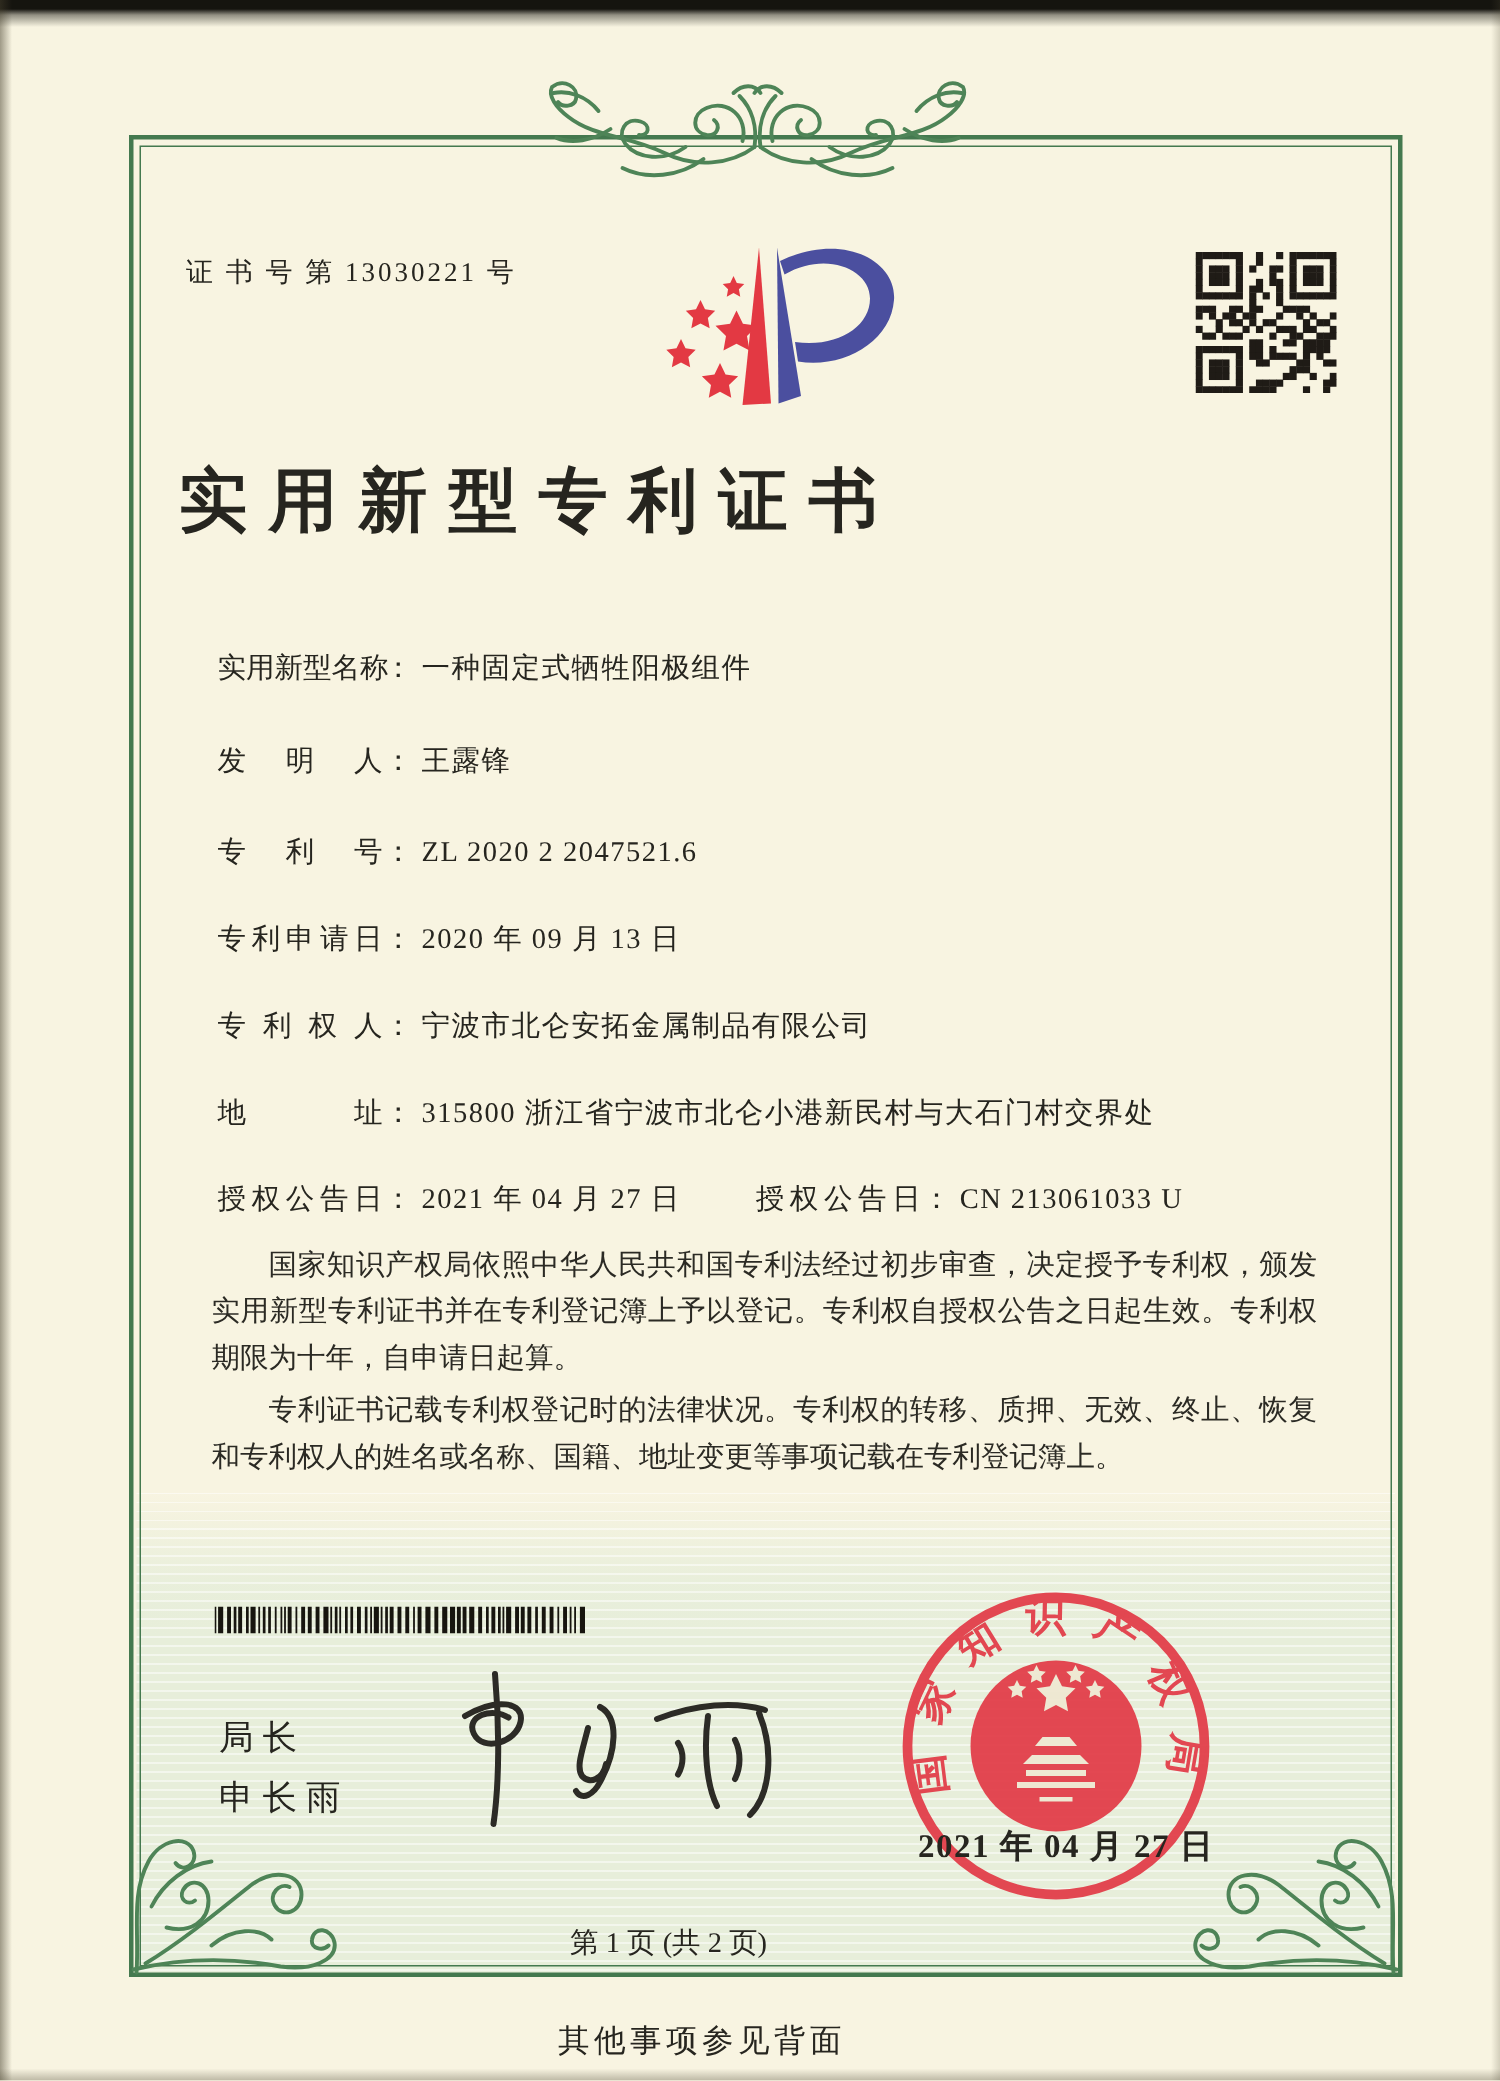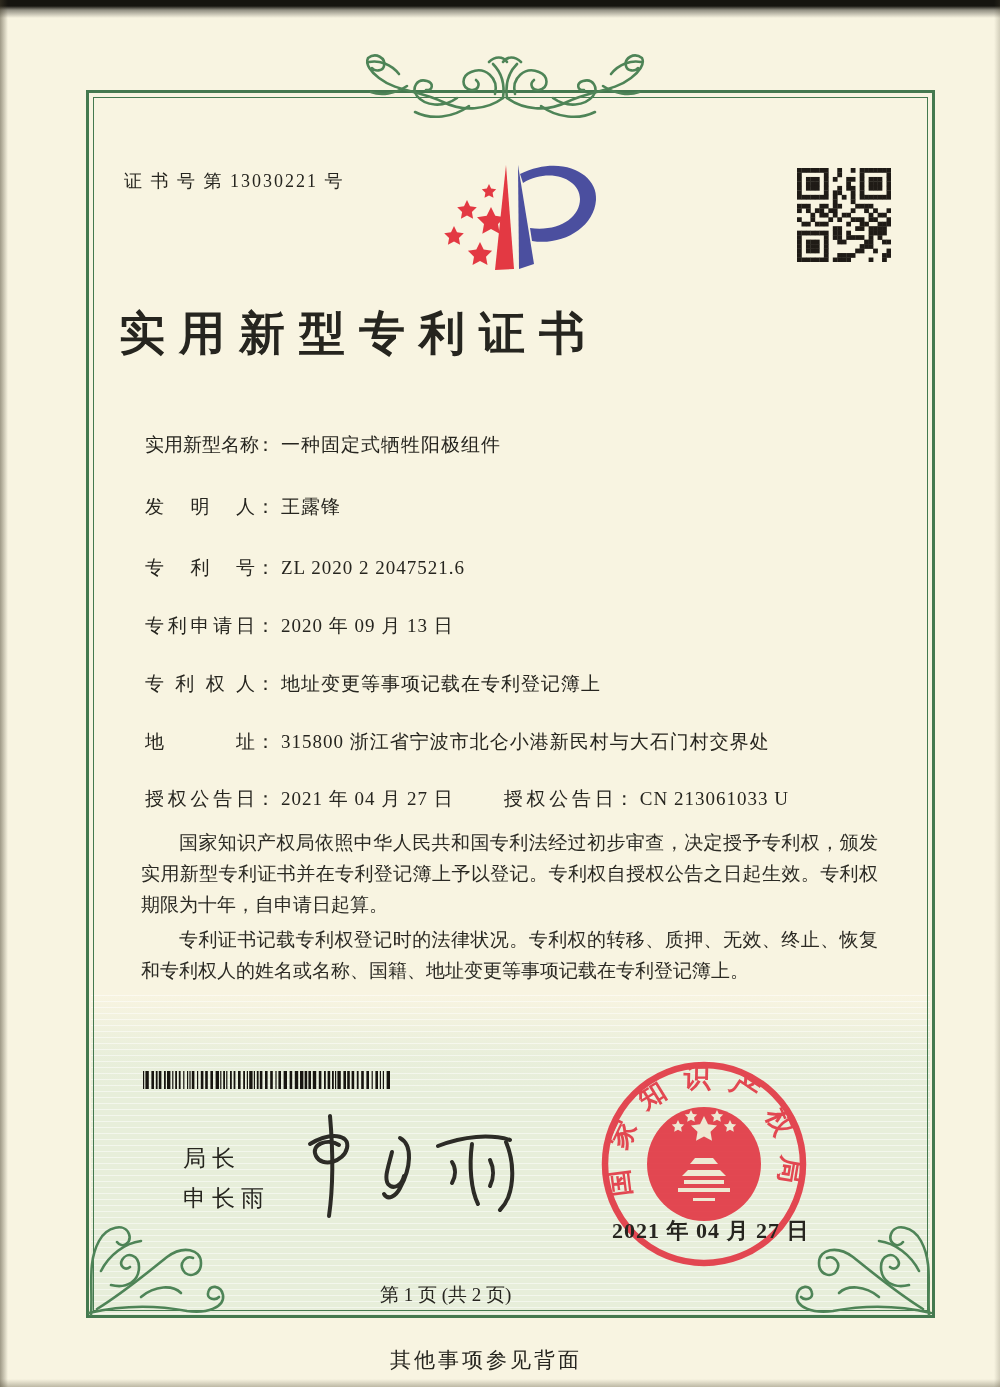--- a/index.html
+++ b/index.html
@@ -27,24 +27,24 @@
   .title{left:105px;top:303px;width:810px;font-size:46px;font-weight:bold;
          letter-spacing:14px;text-indent:14px;z-index:3;}
   .frow{left:145px;z-index:3;font-size:19px;white-space:nowrap;}
   .flabel{display:inline-block;width:110px;text-align:justify;text-align-last:justify;vertical-align:bottom;}
   .colon{margin:0 6px 0 1px;}
   .fval{letter-spacing:1px;}
   .fpair2{margin-left:50px;}
   .bodytext{left:141px;top:829px;width:737px;z-index:3;font-size:19px;line-height:31px;
             text-align:justify;color:#2b2a24;font-family:Liberation Mono, monospace;}
   .bodytext p{margin:0 0 4px 0;text-indent:2em;}
-  .signer{left:146px;z-index:3;font-size:23px;letter-spacing:6px;margin-left:37px;}
+  .signer{left:146px;z-index:3;font-size:23px;letter-spacing:6px;}
   .sealdate{left:612px;top:1216px;z-index:4;font-size:22px;letter-spacing:1px;font-weight:bold;}
   .pageinfo{left:380px;top:1282px;width:200px;text-align:left;z-index:3;font-size:19px;}
-  .backnote{left:372px;top:1346px;width:210px;text-align:right;z-index:3;font-size:21px;letter-spacing:3px;}
+  .backnote{left:372px;top:1346px;width:210px;text-align:left;z-index:3;font-size:21px;letter-spacing:3px;}
   svg{display:block;}
   .orn{stroke:#4e8457;fill:none;stroke-width:2.6;stroke-linecap:round;}
 </style>
 </head>
 <body>
 
 <div class="abs scan-top"></div>
 <div class="abs scan-left"></div>
 <div class="abs scan-bottom"></div>
 <div class="abs scan-right"></div>
@@ -326,21 +326,21 @@
 <div class="abs frow" style="top:494px">
   <span class="flabel">发明人</span><span class="colon">：</span><span class="fval">王露锋</span>
 </div>
 <div class="abs frow" style="top:555px">
   <span class="flabel">专利号</span><span class="colon">：</span><span class="fval">ZL 2020 2 2047521.6</span>
 </div>
 <div class="abs frow" style="top:613px">
   <span class="flabel">专利申请日</span><span class="colon">：</span><span class="fval">2020 年 09 月 13 日</span>
 </div>
 <div class="abs frow" style="top:671px">
-  <span class="flabel">专利权人</span><span class="colon">：</span><span class="fval">地址变更等事项记载在专利登记簿上</span>
+  <span class="flabel">专利权人</span><span class="colon">：</span><span class="fval">宁波市北仑安拓金属制品有限公司</span>
 </div>
 <div class="abs frow" style="top:729px">
   <span class="flabel">地址</span><span class="colon">：</span><span class="fval">315800  浙江省宁波市北仑小港新民村与大石门村交界处</span>
 </div>
 <div class="abs frow" style="top:786px">
   <span class="flabel">授权公告日</span><span class="colon">：</span><span class="fval">2021 年 04 月 27 日</span><span class="fpair2"><span class="flabel">授权公告日</span><span class="colon">：</span><span class="fval">CN 213061033 U</span></span>
 </div>
 
 <div class="abs bodytext">
   <p>国家知识产权局依照中华人民共和国专利法经过初步审查，决定授予专利权，颁发实用新型专利证书并在专利登记簿上予以登记。专利权自授权公告之日起生效。专利权期限为十年，自申请日起算。</p>

